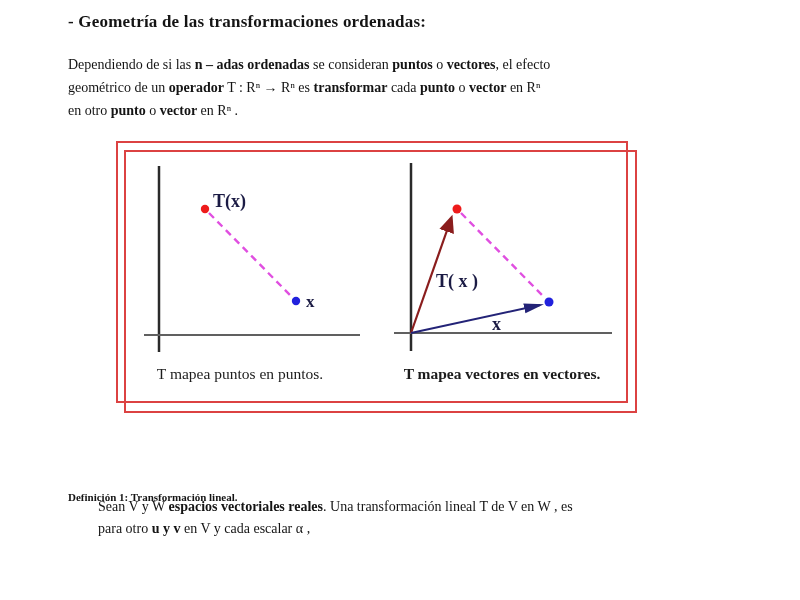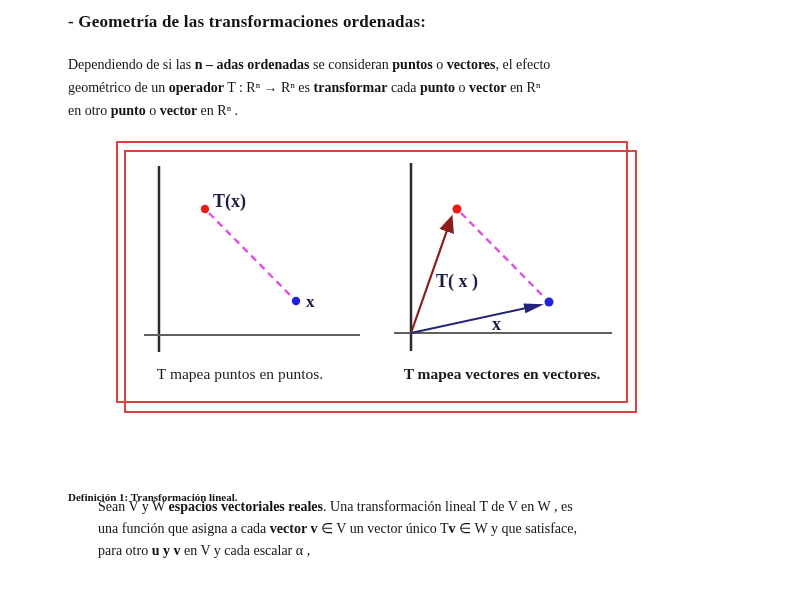--- a/index.html
+++ b/index.html
@@ -69,17 +69,16 @@
       <text x="436" y="287" font-size="18" class="diagram-label" fill="#1b1b44">T( x )</text>
       <text x="492" y="330" font-size="18" class="diagram-label" fill="#1b1b44">x</text>
       <text x="502" y="379" font-size="15.5" text-anchor="middle" font-weight="bold" fill="#1c1c1c">T mapea vectores en vectores.</text>
     </g>
   </svg>
 
   <div class="heading"><span class="b">Definición 1: Transformación lineal.</span></div>
 
   <div class="para p2">
     <div class="line"><span>Sean </span><span class="i">V</span><span>  y </span><span class="i">W</span><span>  </span><span class="b">espacios vectoriales reales</span><span>. Una transformación lineal </span><span class="i">T</span><span>  de </span><span class="i">V</span><span>  en </span><span class="i">W</span><span> , es</span></div>
-    <div class="line"><span>una función que asigna a cada </span><span class="b">vector v</span><span>  ∈ </span><span class="i">V</span><span>  un vector único  </span><span class="i">T</span><span class="b">v</span><span>  ∈ </span><span class="i">W</span><span>  y que satisface,</span></div>
     <div class="line"><span>para otro </span><span class="b">u y v</span><span> en </span><span class="i">V</span><span>  y cada escalar </span><span class="i">α</span><span> ,</span></div>
   </div>
 
 </div>
 
 </body></html>

